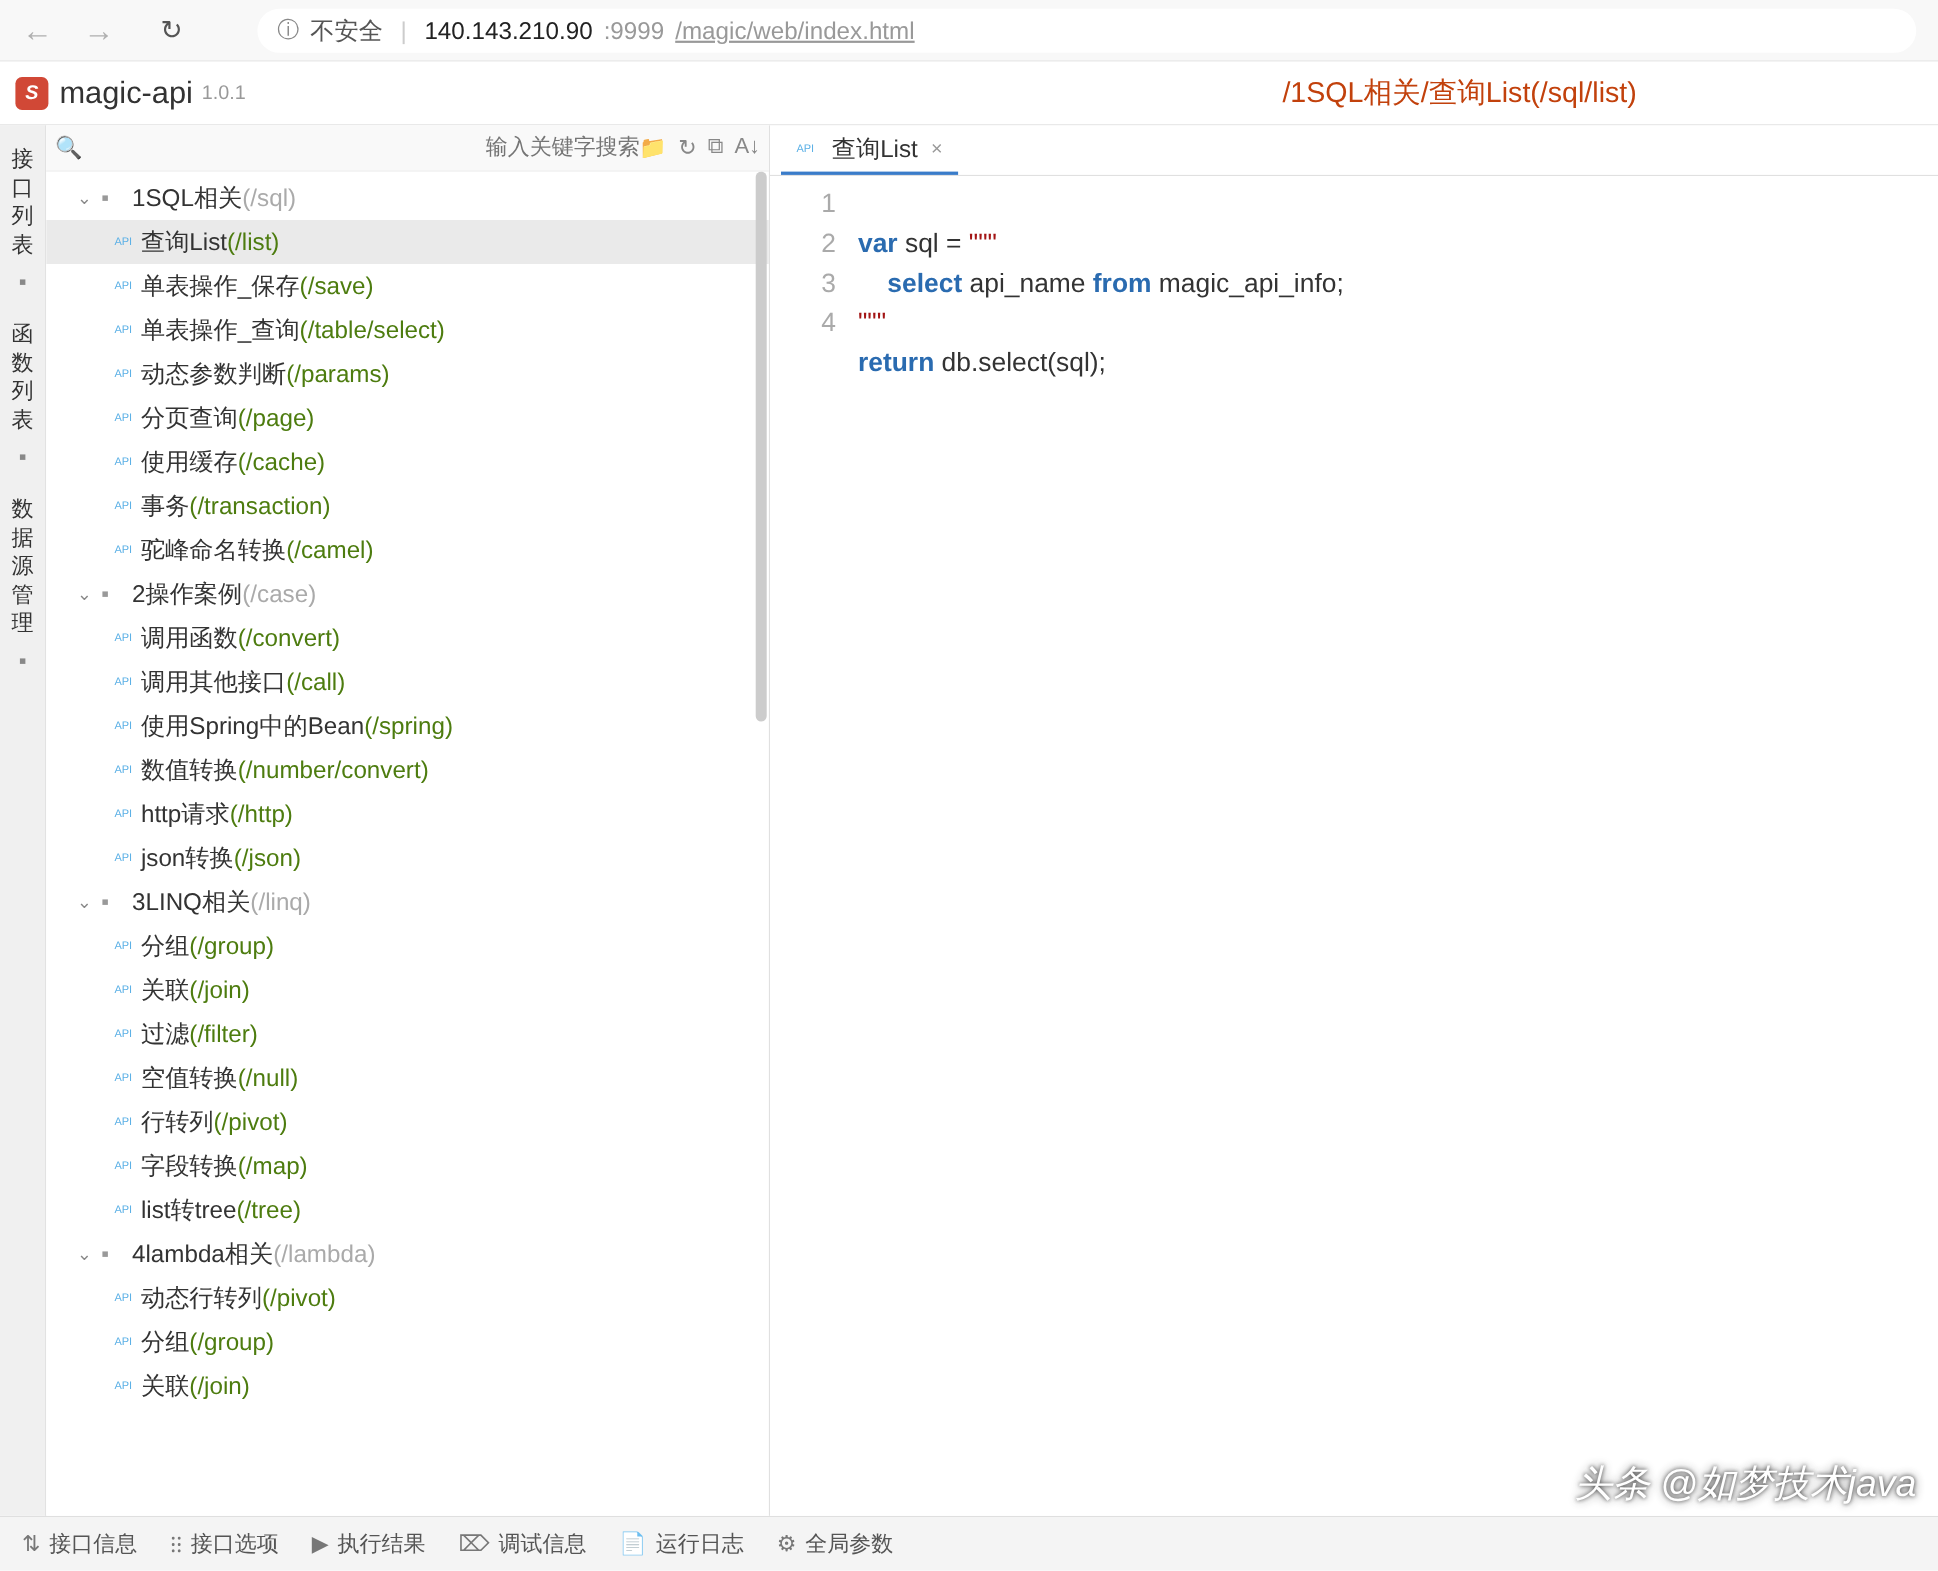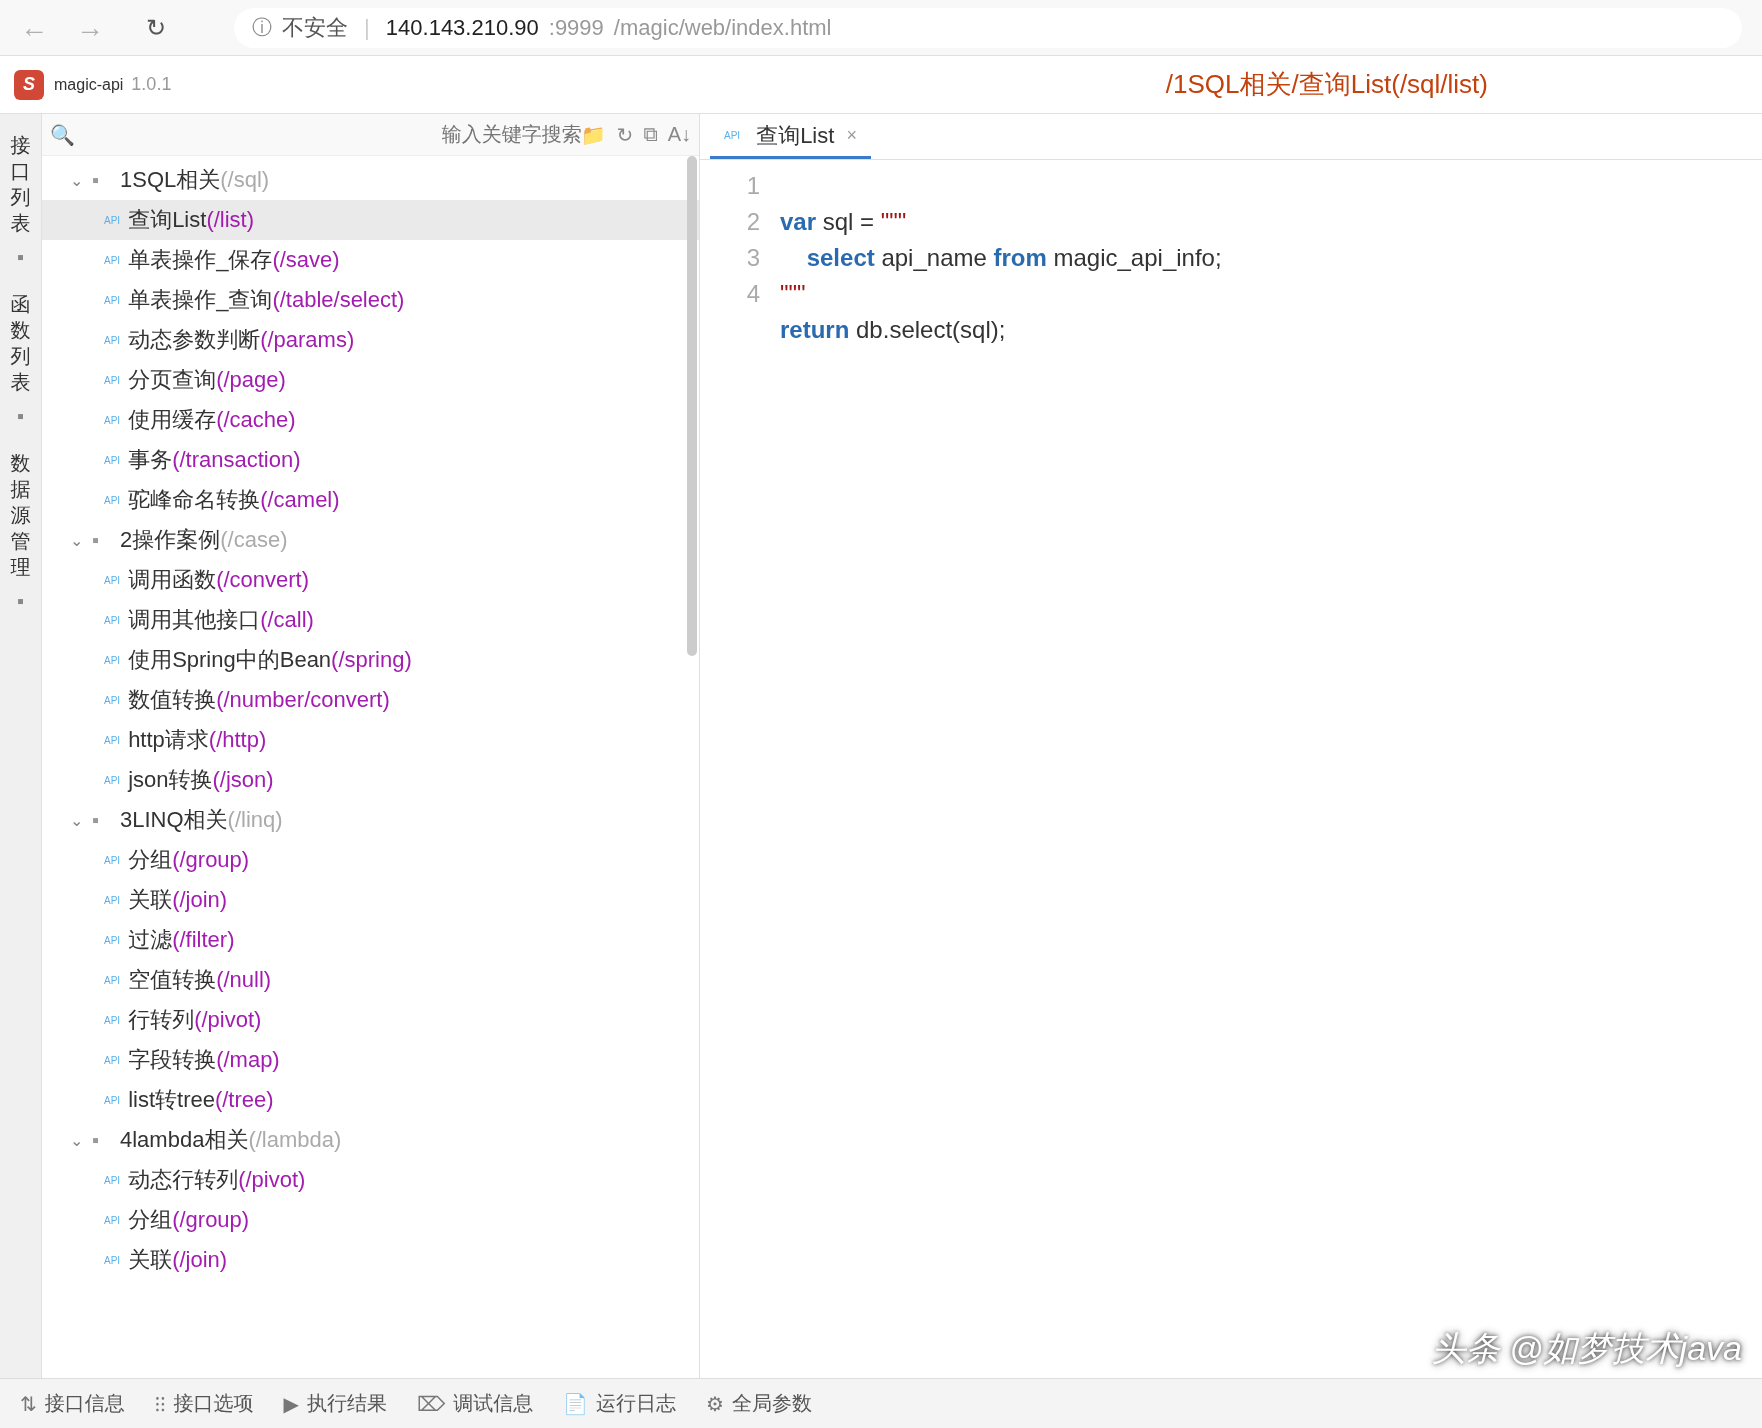--- a/index.html
+++ b/index.html
@@ -7,25 +7,25 @@
 
 .browser-bar { height: 56px; background: #f8f8f8; display: flex; align-items: center; padding: 0 20px; gap: 28px; border-bottom: 1px solid #e0e0e0; }
 .nav-btn { color: #b0b0b0; font-size: 28px; cursor: pointer; user-select: none; }
 .refresh-btn { color: #555; font-size: 24px; margin-left: 14px; margin-right: 40px; }
 .url-bar { flex: 1; background: #fff; border-radius: 20px; height: 40px; display: flex; align-items: center; padding: 0 18px; color: #666; font-size: 22px; gap: 10px; }
 .url-info-icon { color: #888; font-size: 20px; }
 .url-insec { color: #555; }
 .url-sep { color: #ccc; margin: 0 6px; }
 .url-host { color: #222; font-weight: 500; }
 .url-port { color: #999; }
-.url-path { color: #999; }
+.url-path { color: #999; text-decoration: underline; }
 
 .app-header { height: 58px; background: #fff; display: flex; align-items: center; padding: 0 14px; border-bottom: 1px solid #e0e0e0; }
 .app-logo { width: 30px; height: 30px; background: #d14836; border-radius: 6px; display:flex;align-items:center;justify-content:center;color:#fff;font-weight:700;font-size:18px;font-style:italic; margin-right: 10px; }
-.app-name { font-size: 16px; color: #333; font-weight: 400; }
+.app-name { font-size: 28px; color: #333; font-weight: 400; }
 .app-version { font-size: 18px; color: #999; margin-left: 8px; }
 .breadcrumb { margin-left: auto; margin-right: 260px; font-size: 26px; color: #c2410c; }
 
 .main { display: flex; height: calc(100% - 56px - 58px - 50px); }
 
 .vtabs { width: 42px; background: #f0f0f0; border-right: 1px solid #e0e0e0; display: flex; flex-direction: column; align-items: center; padding-top: 14px; gap: 4px; }
 .vtab { writing-mode: horizontal-tb; font-size: 20px; color: #333; text-align: center; line-height: 1.3; padding: 4px 0; cursor: pointer; }
 .vtab-icon { color: #888; font-size: 20px; margin: 2px 0 14px; }
 
 .sidebar { width: 658px; background: #fff; border-right: 1px solid #e0e0e0; display: flex; flex-direction: column; position: relative; }
@@ -38,21 +38,21 @@
 .tree { flex: 1; overflow-y: auto; padding-top: 4px; position: relative; }
 .tree-scrollthumb { position: absolute; right: 2px; top: 0; width: 10px; height: 500px; background: #ccc; border-radius: 5px; }
 .group { height: 40px; display: flex; align-items: center; padding-left: 48px; font-size: 22px; color: #333; cursor: pointer; position: relative; }
 .group .chev { position: absolute; left: 28px; color: #888; font-size: 16px; }
 .group .fold-icon { position: absolute; left: 50px; color: #999; font-size: 20px; }
 .group { padding-left: 78px; }
 .group-path { color: #aaa; }
 .api-item { height: 40px; display: flex; align-items: center; padding-left: 62px; font-size: 22px; color: #333; cursor: pointer; }
 .api-item.selected { background: #eaeaea; }
 .api-badge { font-size: 10px; color: #5bb0e6; font-weight: 400; margin-right: 8px; }
-.api-path { color: #a21caf; }
+.api-path { color: #4d7c0f; }
 
 .editor-pane { flex: 1; display: flex; flex-direction: column; background: #fff; }
 .tabs { height: 46px; display: flex; align-items: flex-end; border-bottom: 1px solid #e0e0e0; padding-left: 10px; }
 .tab { height: 44px; display: flex; align-items: center; padding: 0 14px; border-bottom: 3px solid #3a7cc9; font-size: 22px; gap: 8px; }
 .tab .api-badge { color: #5bb0e6; }
 .tab-close { color: #999; font-size: 18px; margin-left: 4px; cursor: pointer; }
 .editor { flex: 1; display: flex; font-family: "Menlo", "Consolas", monospace; font-size: 24px; line-height: 36px; }
 .gutter { width: 80px; text-align: right; padding-right: 20px; color: #aaa; padding-top: 8px; user-select: none; }
 .code { flex: 1; padding-top: 8px; white-space: pre; color: #333; position: relative; }
 .kw { color: #2a6bb0; font-weight: 600; }

